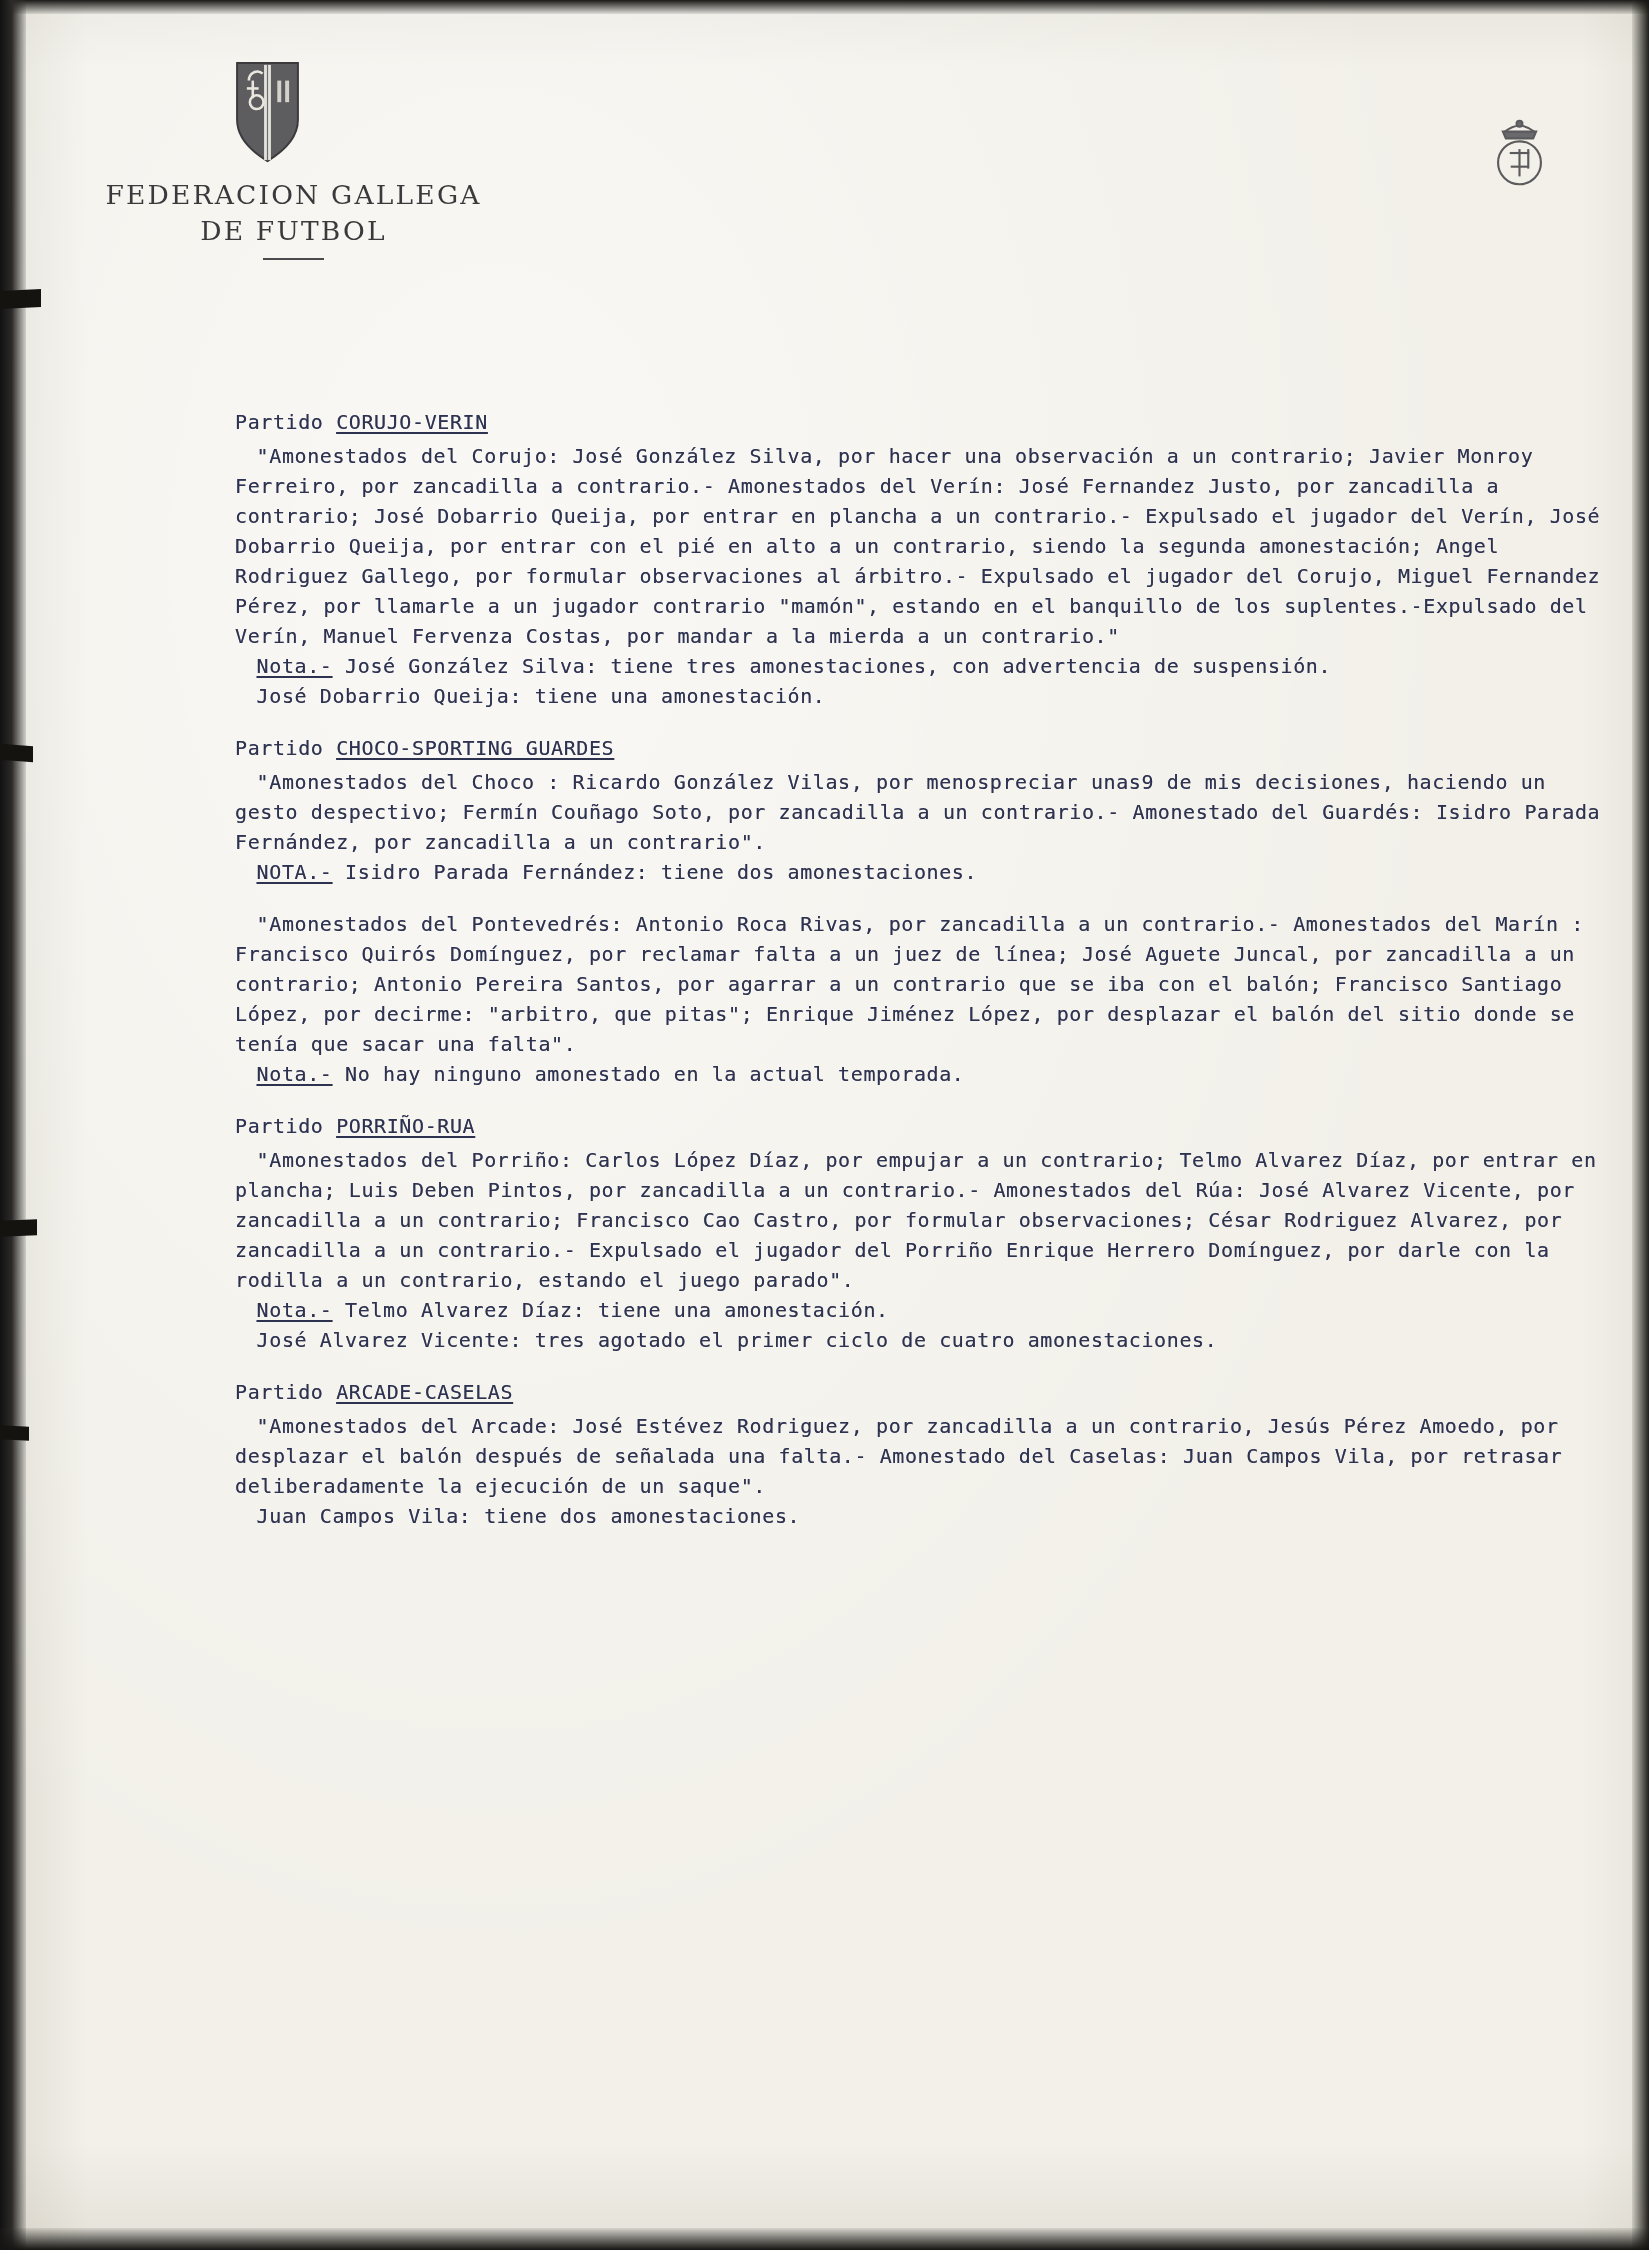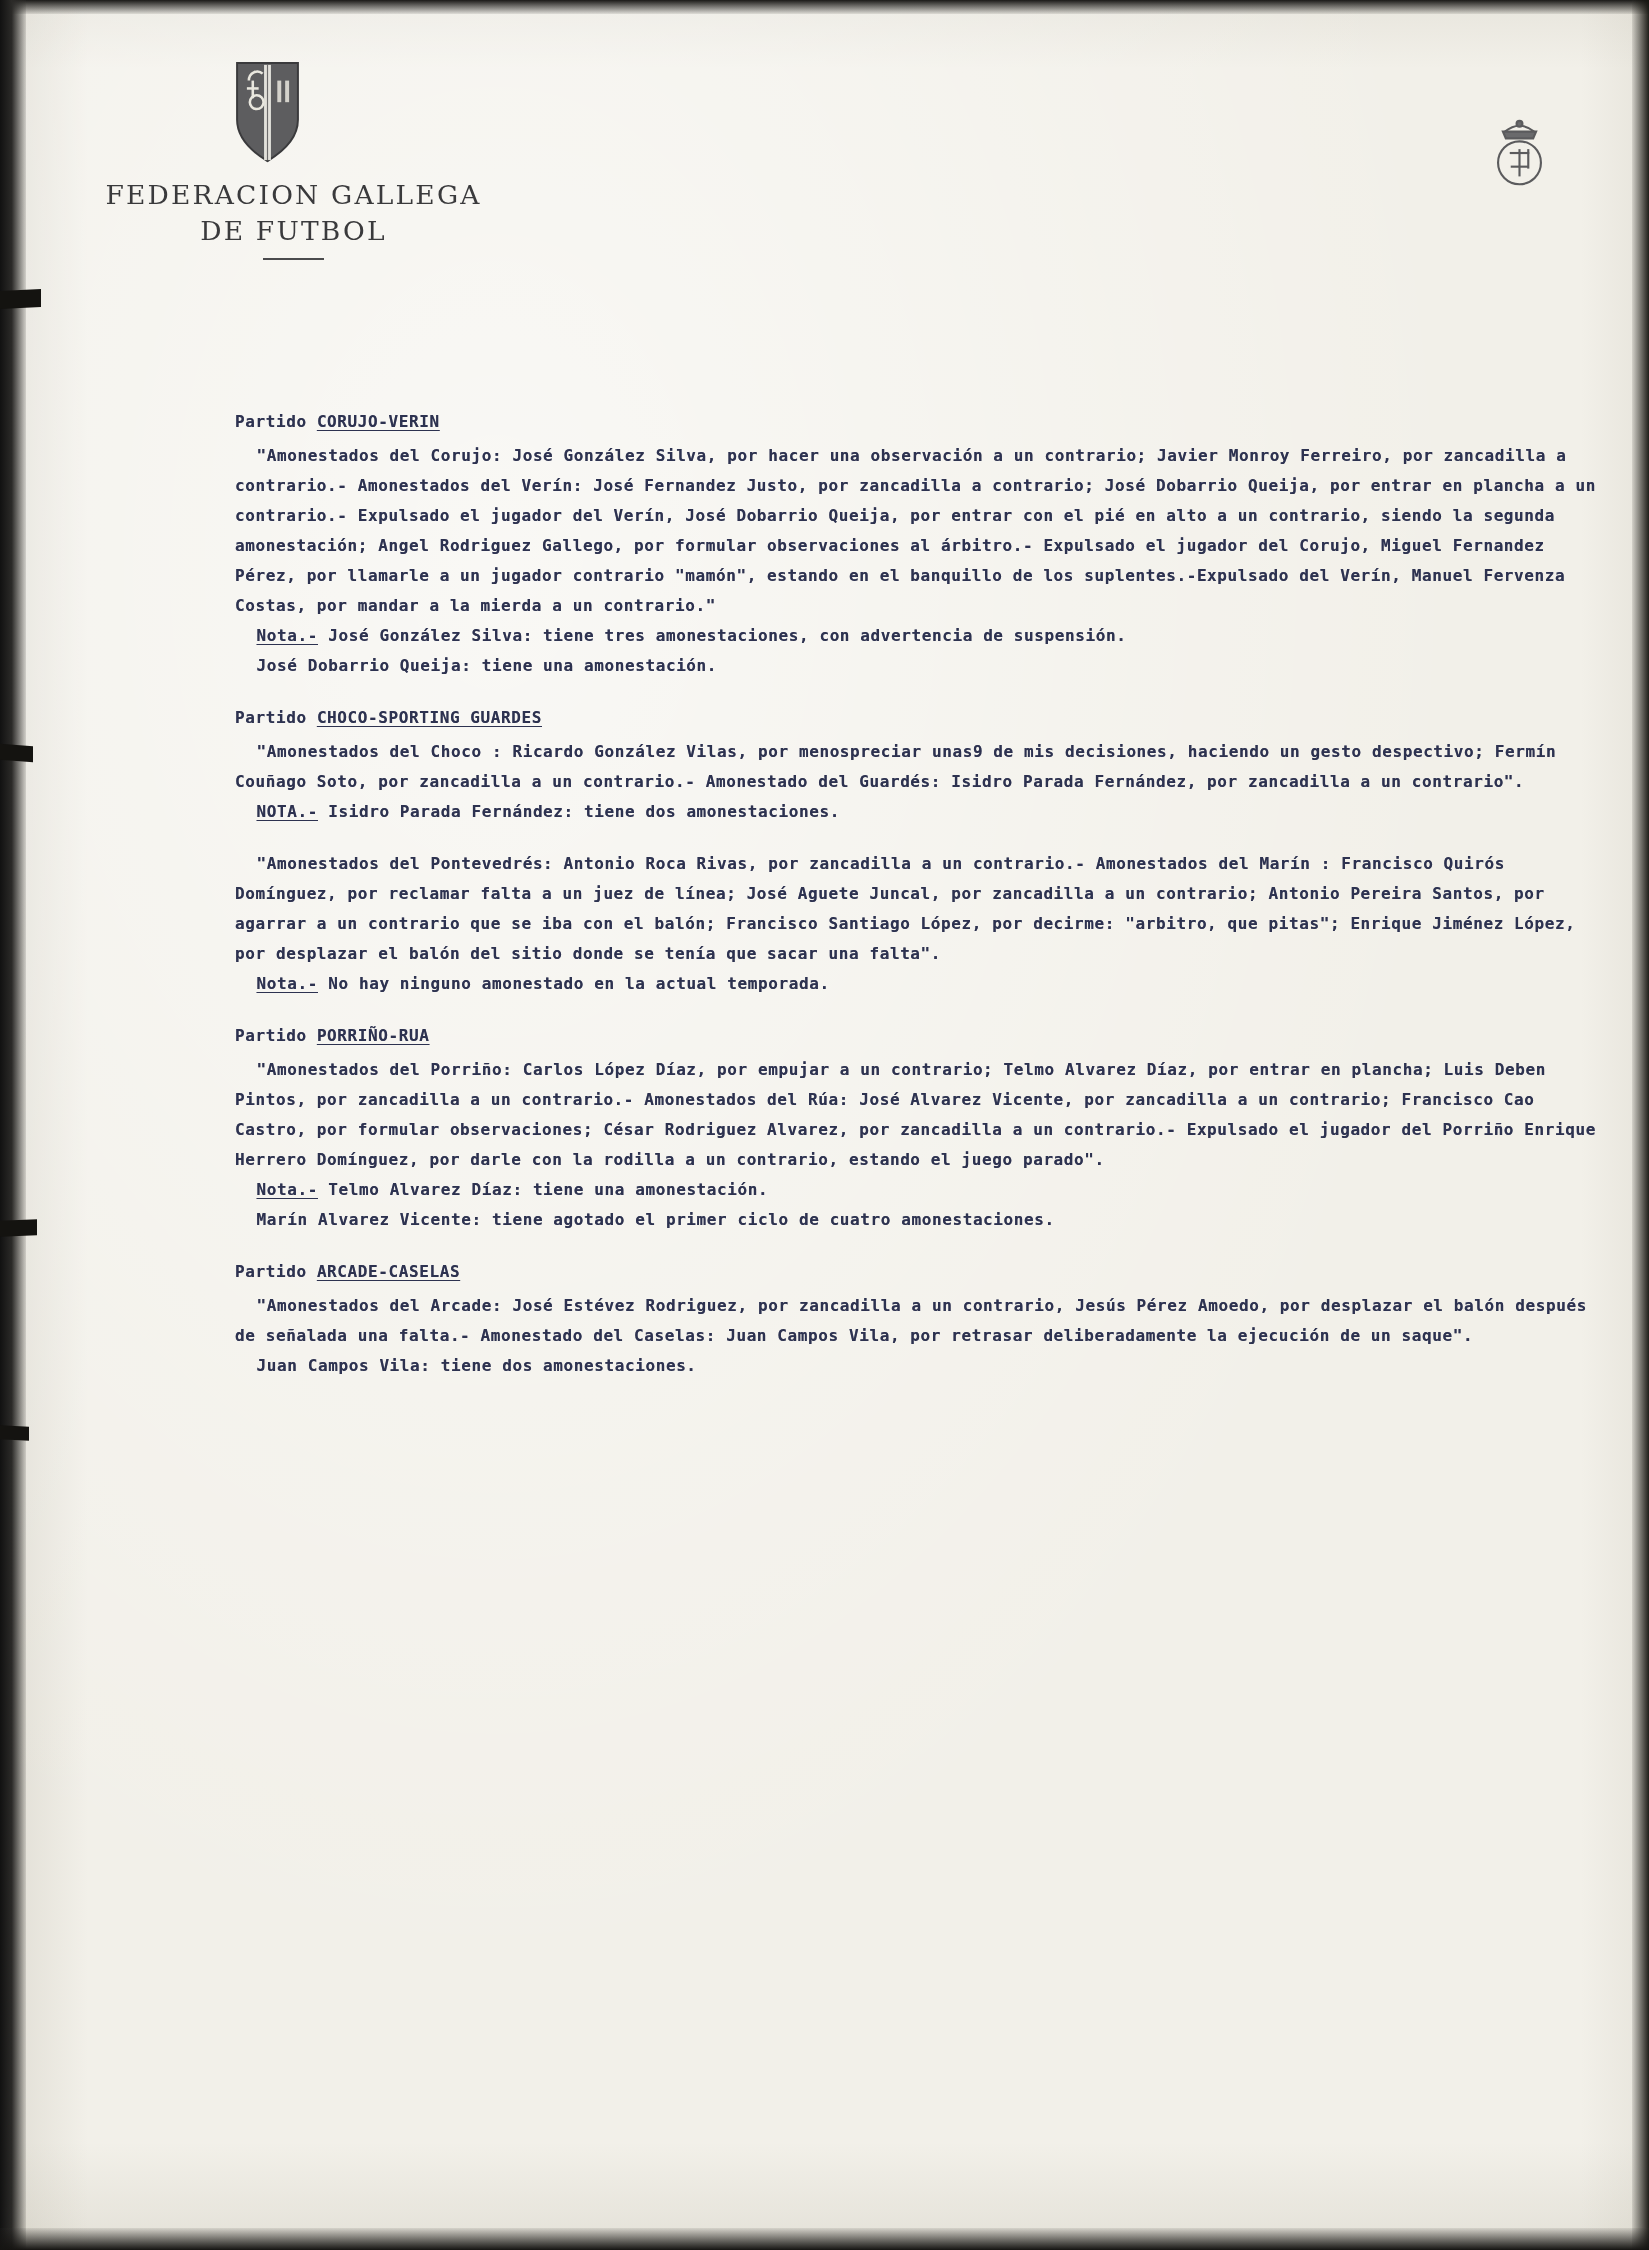--- a/index.html
+++ b/index.html
@@ -89,25 +89,24 @@
     height: 76px;
   }
 
   
   .body-text {
     position: absolute;
     left: 235px;
     top: 407px;
     width: 1372px;
     color: #2d3250;
-    font-size: 16px;
+    font-size: 20px;
     line-height: 30px;
     letter-spacing: 0.6px;
     text-shadow: 0 0 0.6px rgba(45,50,80,0.55);
-    font-weight: bold;
   }
   .sect { margin-bottom: 7.8px; }
   .sect + .sect { margin-top: 22px; }
   .heading {
     margin-left: 0px;
     margin-bottom: 3.9px;
     white-space: pre;
   }
   .heading .lbl { }
   .heading .ul { text-decoration: underline; text-underline-offset: 2.9px; }
@@ -178,21 +177,21 @@
 
     <div class="sect">
       <div class="para">"Amonestados del Pontevedrés: Antonio Roca Rivas, por zancadilla a un contrario.- Amonestados del Marín : Francisco Quirós Domínguez, por reclamar falta a un juez de línea; José Aguete Juncal, por zancadilla a un contrario; Antonio Pereira Santos, por agarrar a un contrario que se iba con el balón; Francisco Santiago López, por decirme: "arbitro, que pitas"; Enrique Jiménez López, por desplazar el balón del sitio donde se tenía que sacar una falta".</div>
       <div class="note"><span class="u">Nota.-</span><span> No hay ninguno amonestado en la actual temporada.</span></div>
     </div>
 
     <div class="sect">
       <div class="heading"><span class="lbl">Partido </span><span class="ul">PORRIÑO-RUA</span></div>
       <div class="para">"Amonestados del Porriño: Carlos López Díaz, por empujar a un contrario; Telmo Alvarez Díaz, por entrar en plancha; Luis Deben Pintos, por zancadilla a un contrario.- Amonestados del Rúa: José Alvarez Vicente, por zancadilla a un contrario; Francisco Cao Castro, por formular observaciones; César Rodriguez Alvarez, por zancadilla a un contrario.- Expulsado el jugador del Porriño Enrique Herrero Domínguez, por darle con la rodilla a un contrario, estando el juego parado".</div>
       <div class="note"><span class="u">Nota.-</span><span> Telmo Alvarez Díaz: tiene una amonestación.</span></div>
-      <div class="note"><span class="u"></span><span>Marín Alvarez Vicente: tiene agotado el primer ciclo de cuatro amonestaciones.</span></div>
+      <div class="note"><span class="u"></span><span>José Alvarez Vicente: tres agotado el primer ciclo de cuatro amonestaciones.</span></div>
     </div>
 
     <div class="sect">
       <div class="heading"><span class="lbl">Partido </span><span class="ul">ARCADE-CASELAS</span></div>
       <div class="para">"Amonestados del Arcade: José Estévez Rodriguez, por zancadilla a un contrario, Jesús Pérez Amoedo, por desplazar el balón después de señalada una falta.- Amonestado del Caselas: Juan Campos Vila, por retrasar deliberadamente la ejecución de un saque".</div>
       <div class="note"><span class="u"></span><span>Juan Campos Vila: tiene dos amonestaciones.</span></div>
     </div>
 
   </div>
 

